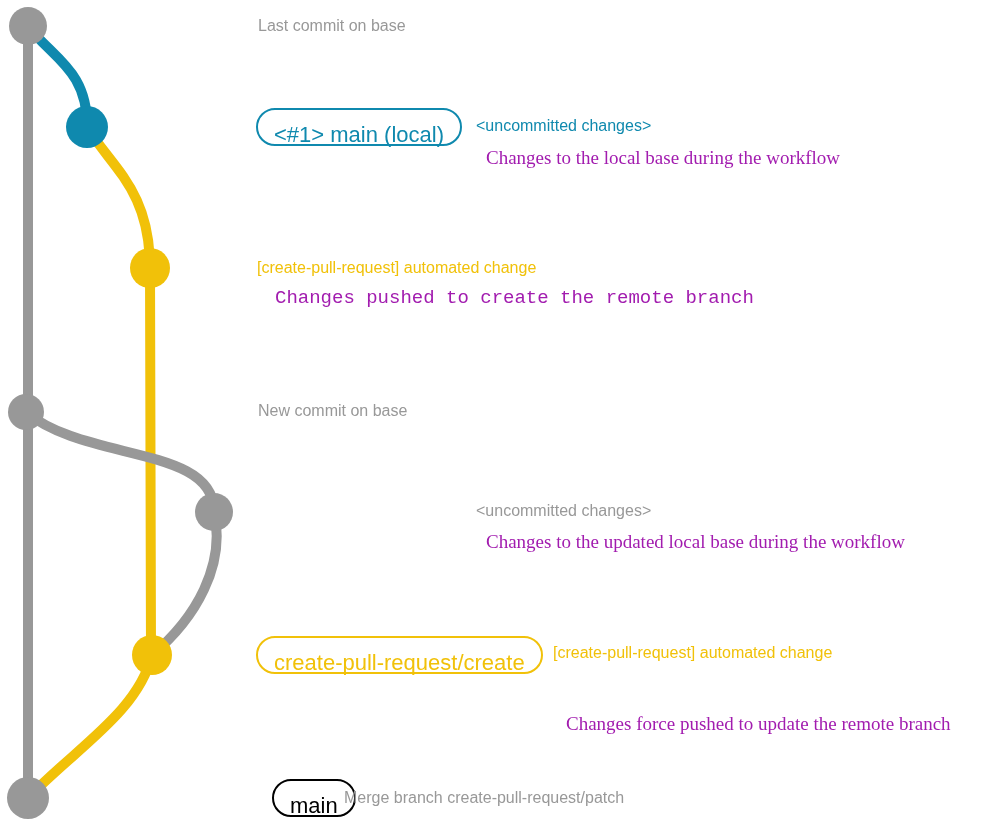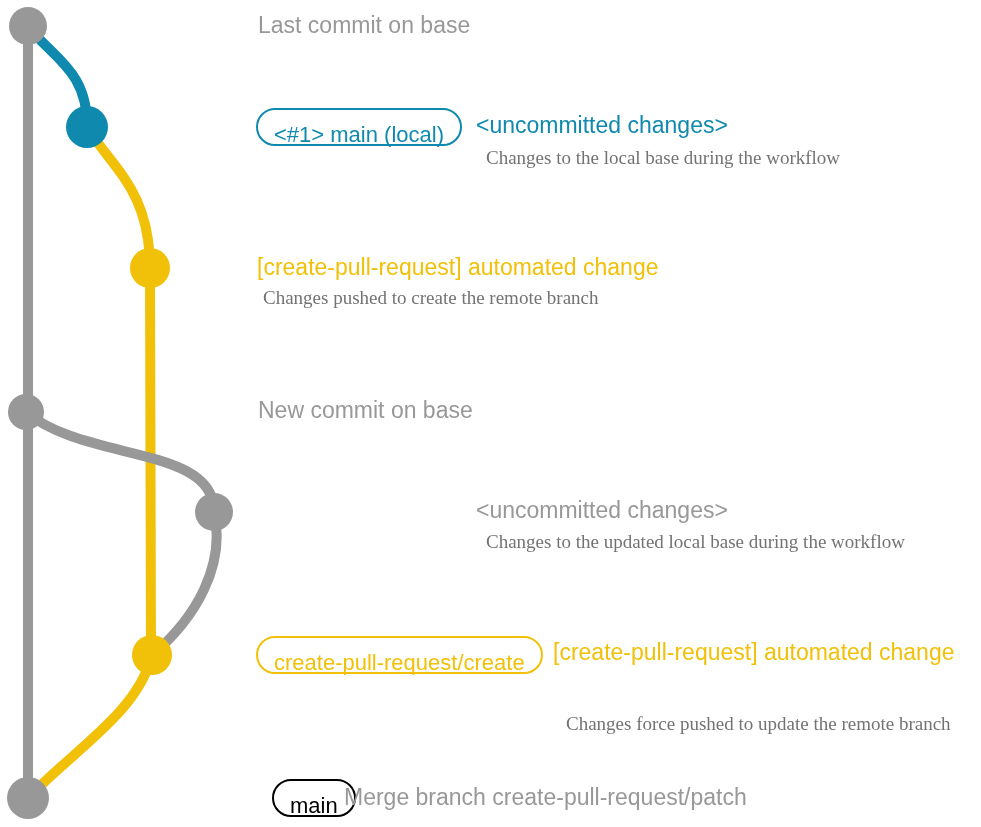--- a/index.html
+++ b/index.html
@@ -17,32 +17,32 @@
   }
   .graph-svg {
     position: absolute;
     left: 0;
     top: 0;
   }
   .lbl {
     position: absolute;
     white-space: nowrap;
     font-family: "Liberation Sans", sans-serif;
-    font-size: 23px;
+    font-size: 16px;
     line-height: 1.1;
   }
   .vcenter {
     transform: translateY(-50%);
   }
   .caption {
     position: absolute;
     white-space: nowrap;
     font-family: "Liberation Serif", serif;
     font-size: 19px;
-    color: #737373;
+    color: #a21caf;
     text-align: center;
   }
   .branch-box {
     position: absolute;
     white-space: nowrap;
     box-sizing: border-box;
     height: 38px;
     line-height: 34px;
     padding: 8px 16px;
     border: 2px solid currentColor;
@@ -72,21 +72,21 @@
       <circle cx="28" cy="798" r="21" fill="#989898"></circle>
     </svg>
 
   <div class="lbl vcenter" style="left: 258px; top: 26px; color: rgb(152, 152, 152);">Last commit on base</div>
 
   <div class="branch-box" style="left: 256px; top: 127px; color: rgb(15, 137, 174);">&lt;#1&gt; main (local)</div>
   <div class="lbl vcenter" style="left: 476px; top: 126px; color: rgb(15, 137, 174);">&lt;uncommitted changes&gt;</div>
   <div class="caption" style="left:486px; top:147px;">Changes to the local base during the workflow</div>
 
   <div class="lbl vcenter" style="left: 257px; top: 268px; color: rgb(241, 193, 9);">[create-pull-request] automated change</div>
-  <div class="caption" style="left:263px; top:287px;">Changes pushed to create the remote branch</div>
+  <div class="caption" style="left:275px; top:287px;font-family:Liberation Mono, monospace;">Changes pushed to create the remote branch</div>
 
   <div class="lbl vcenter" style="left: 258px; top: 411px; color: rgb(152, 152, 152);">New commit on base</div>
 
   <div class="lbl vcenter" style="left: 476px; top: 511px; color: rgb(152, 152, 152);">&lt;uncommitted changes&gt;</div>
   <div class="caption" style="left:486px; top:531px;">Changes to the updated local base during the workflow</div>
 
   <div class="branch-box" style="left: 256px; top: 655px; color: rgb(241, 193, 9);">create-pull-request/create</div>
   <div class="lbl vcenter" style="left: 553px; top: 653px; color: rgb(241, 193, 9);">[create-pull-request] automated change</div>
   <div class="caption" style="left:566px; top:666px;margin-top:47px;">Changes force pushed to update the remote branch</div>
 

